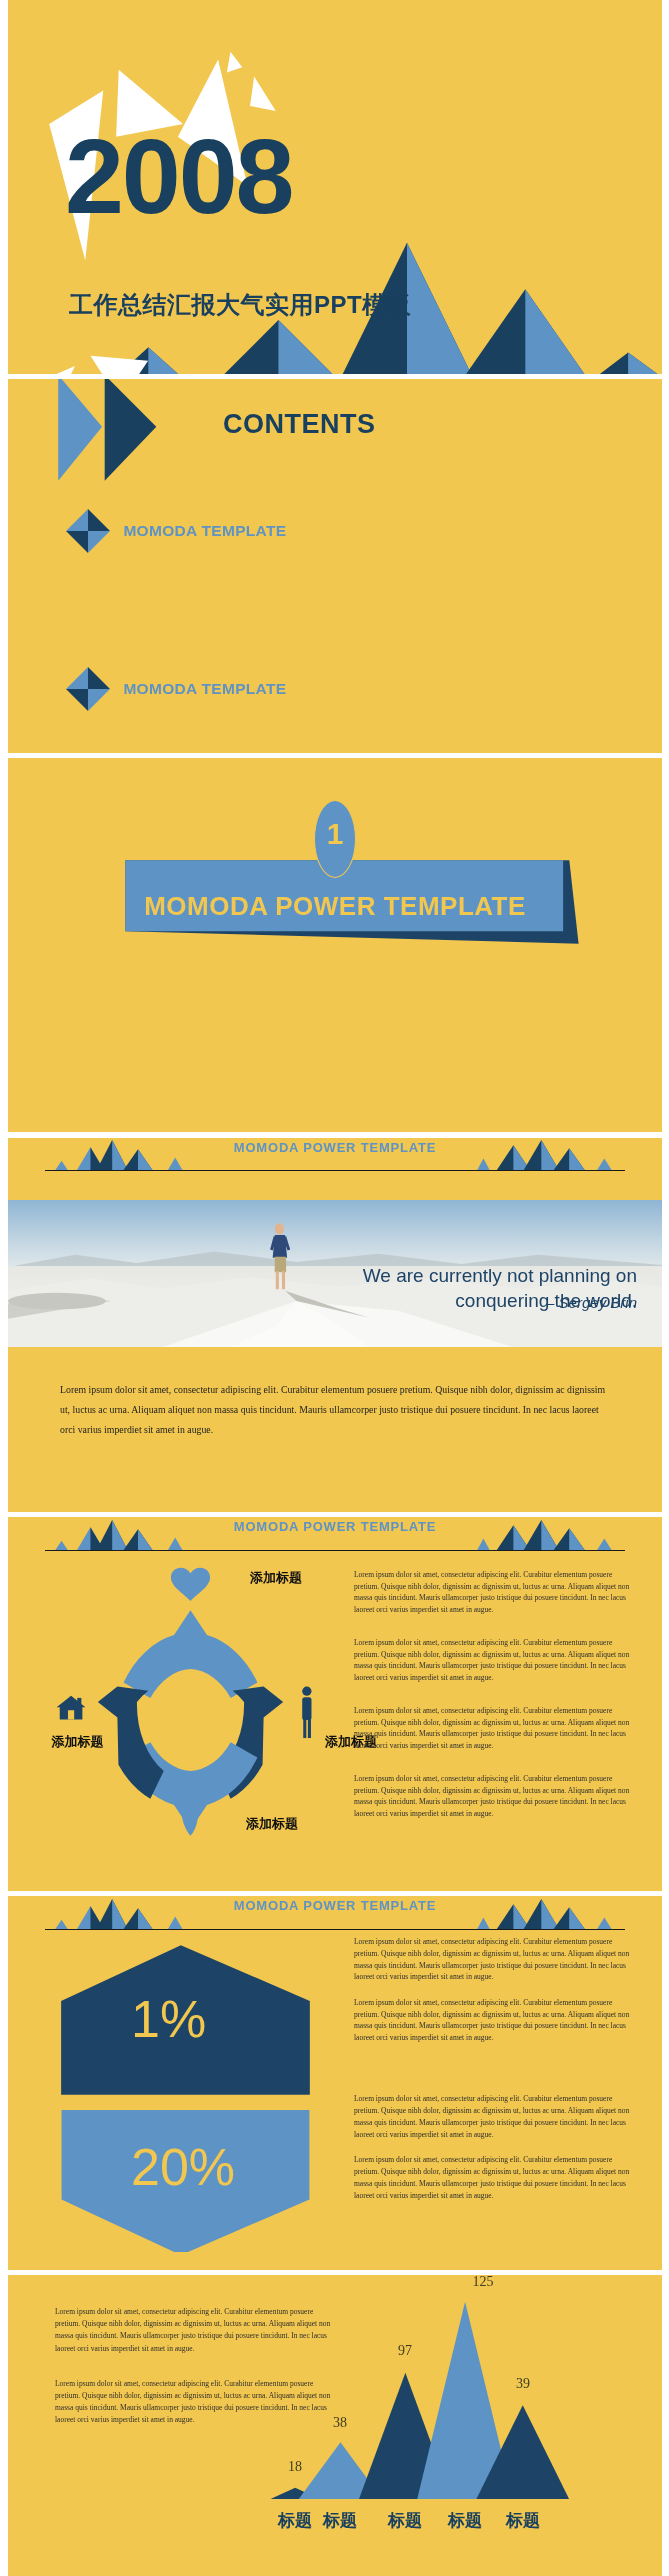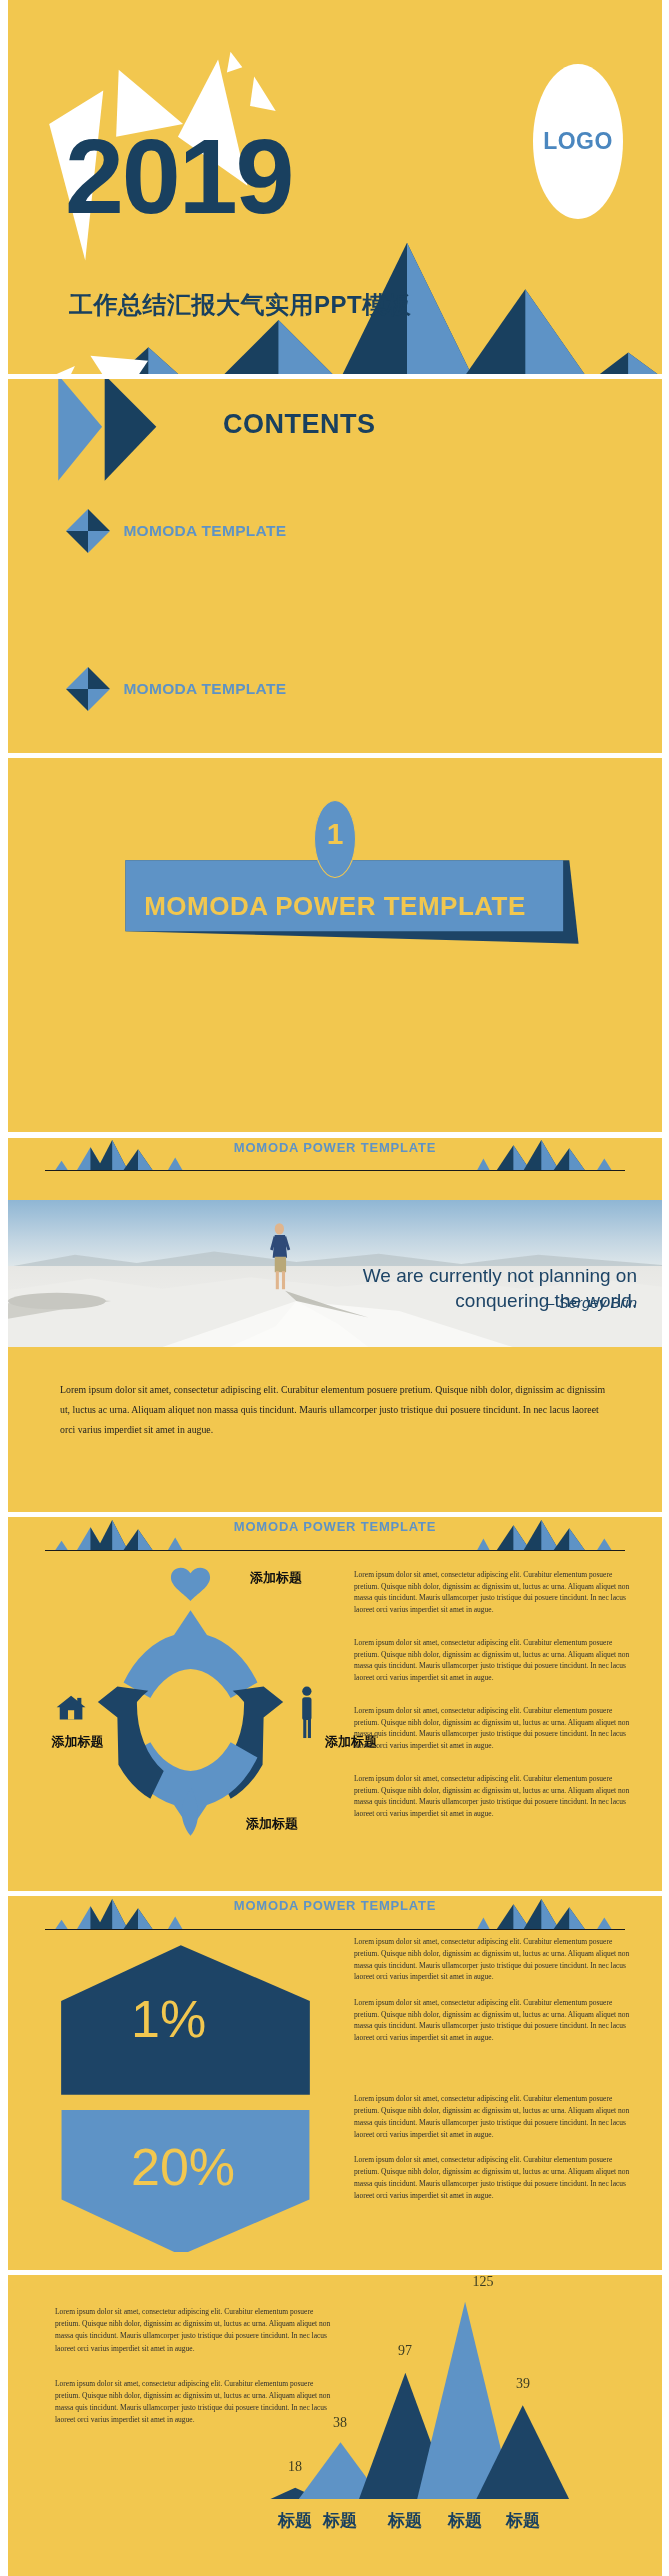--- a/index.html
+++ b/index.html
@@ -151,26 +151,23 @@
       <polygon points="1005,115 1120,280 1005,280" fill="#5e93c6"></polygon>
       <polygon points="525,175 630,280 420,280" fill="#19405f"></polygon>
       <polygon points="525,175 630,280 525,280" fill="#5e93c6"></polygon>
       <polygon points="272,228 330,280 215,280" fill="#19405f"></polygon>
       <polygon points="272,228 330,280 272,280" fill="#5e93c6"></polygon>
       <polygon points="1205,238 1262,280 1150,280" fill="#19405f"></polygon>
       <polygon points="1205,238 1262,280 1205,280" fill="#5e93c6"></polygon>
     </svg>
 
     <div class="yearwrap">
-      <div class="year">2019</div>
+      <div class="year">2008</div>
     </div>
     <div class="subtitle">工作总结汇报大气实用PPT模板</div>
-    <div class="logo">
-      <span>LOGO</span>
-    </div>
   </section>
 
   <section class="slide contents">
     <div class="arrowwrap">
       <svg width="155" height="111" viewBox="0 0 300 215">
         <polygon points="10,0 95,100 10,205" fill="#5e93c6"></polygon>
         <polygon points="100,0 200,100 100,205" fill="#19405f"></polygon>
       </svg>
     </div>
     <div class="ctitle">CONTENTS</div>

